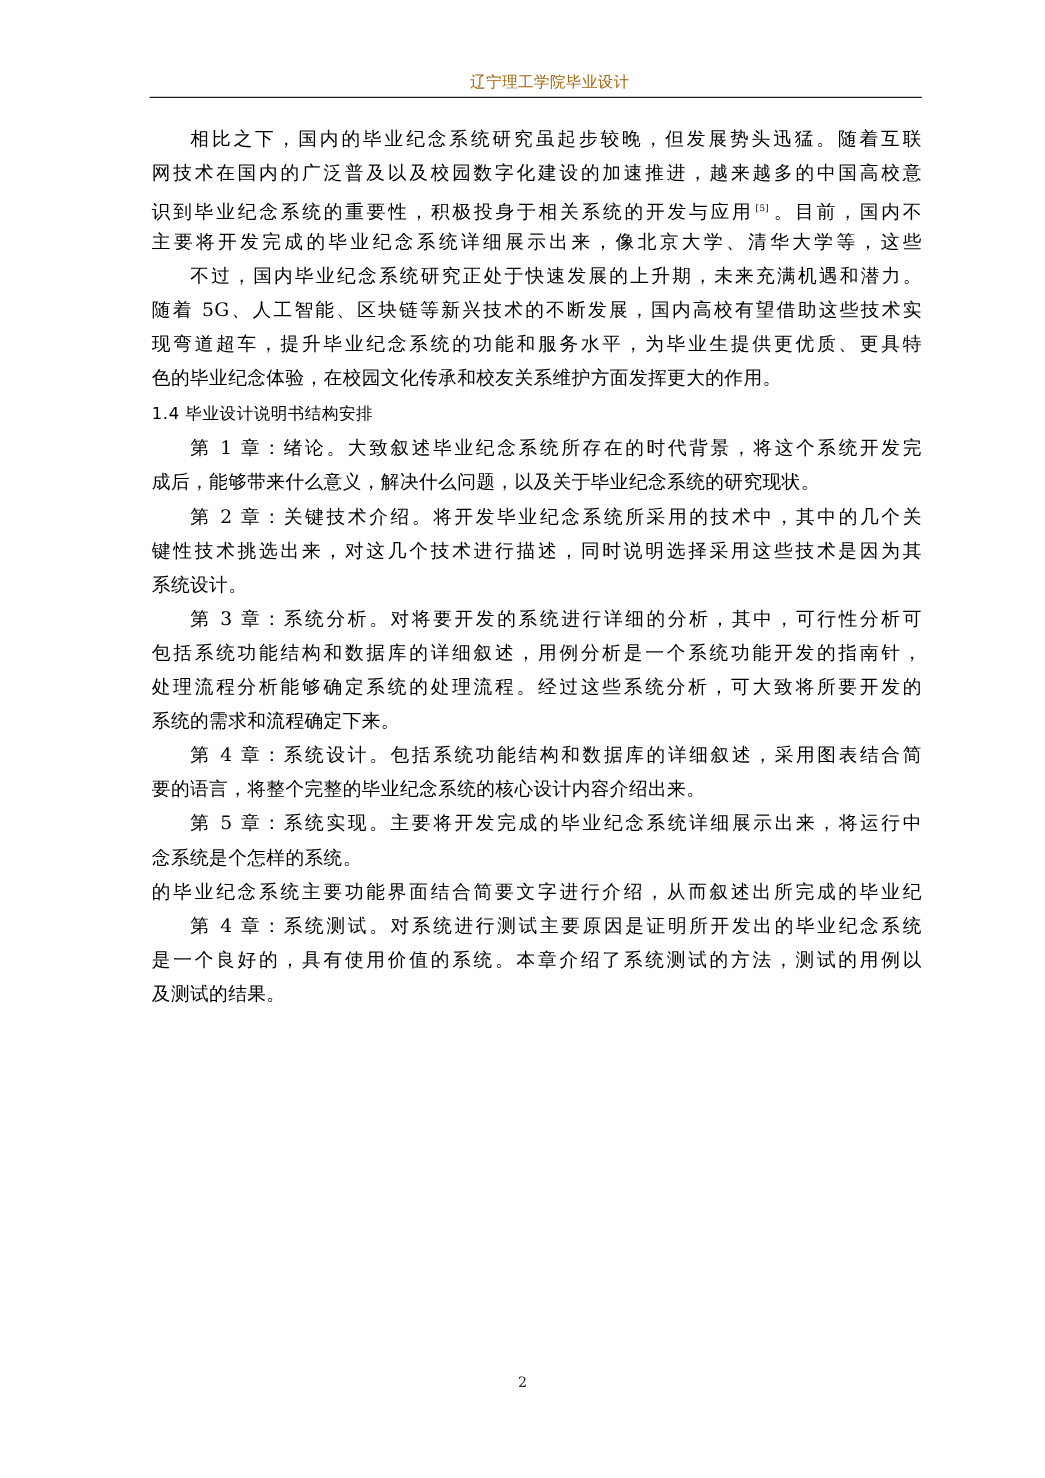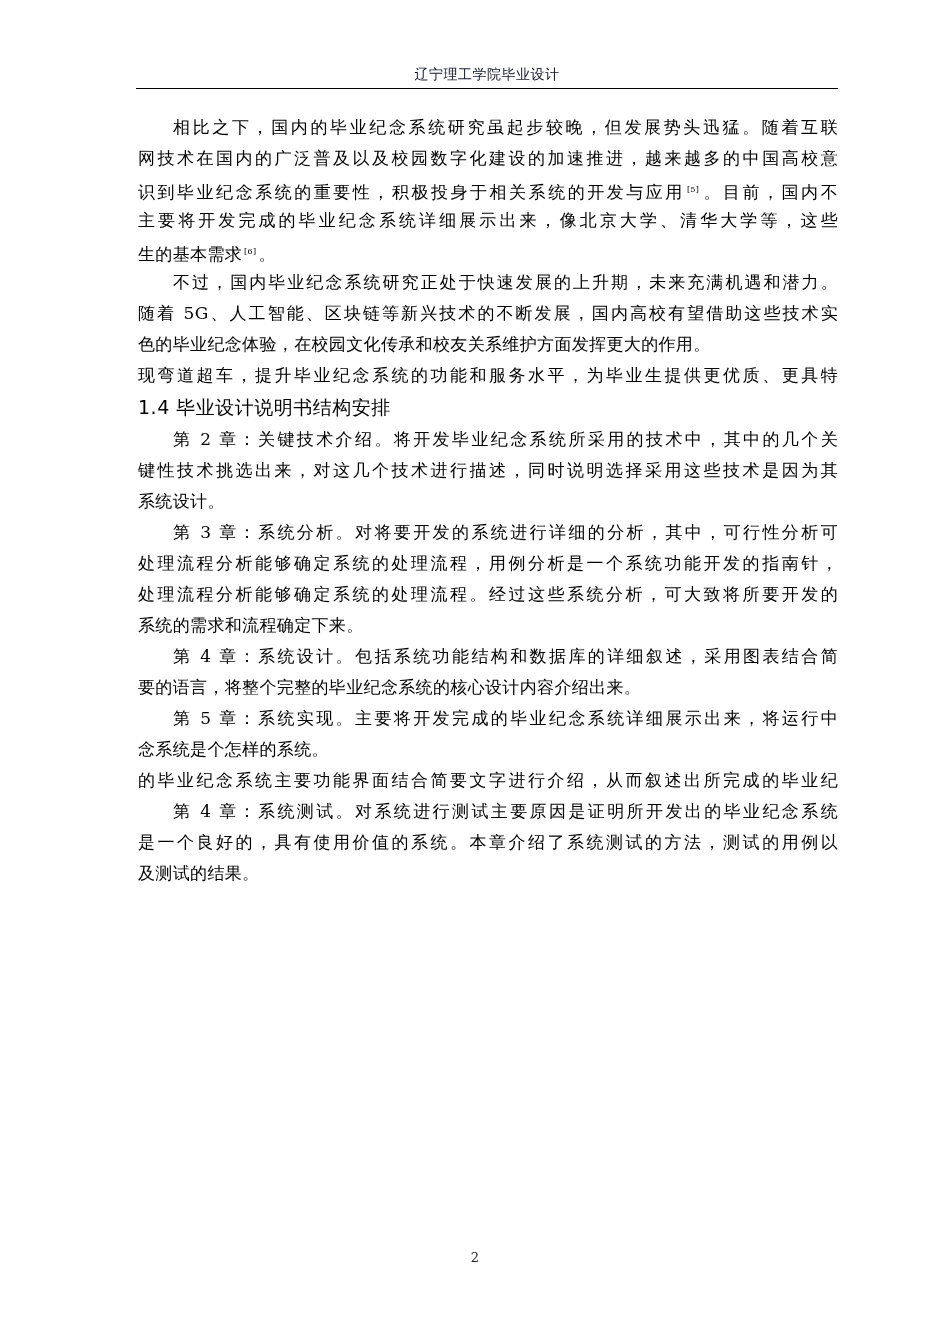--- a/index.html
+++ b/index.html
@@ -1,70 +1,73 @@
 <!DOCTYPE html>
 <html><head>
 <meta charset="utf-8">
 <style>
   html, body { margin:0; padding:0; background:#ffffff; }
   body { width:950px; height:1344px; position:relative; overflow:hidden;
          font-family:"DejaVu Serif","Liberation Serif",serif; color:#000; }
-  .header { position:absolute; left:136px; top:66px; width:702px; text-align:center;
-            font-size:14px; letter-spacing:0.5px; color:#0f172a; }
+  .header { position:absolute; left:149px; top:66px; width:702px; text-align:center;
+            font-size:14px; letter-spacing:0.5px; color:#a16207; }
   .header-rule { position:absolute; left:136px; top:88px; width:702px; height:0;
                  border-top:1.5px solid #000; }
   .body { position:absolute; left:138px; top:112px; width:700px; }
   .line { font-size:17px; line-height:31px; height:31px; white-space:nowrap;
           letter-spacing:0.35px; }
   .line.indent { padding-left:35px; }
   .line.justify { text-align:justify; text-align-last:justify; }
   sup { font-size:8px; vertical-align:6px; margin:0 2px; }
-  .heading { font-family:"DejaVu Sans","Liberation Sans",sans-serif; font-size:19px;
+  .heading { font-family:"DejaVu Sans","Liberation Sans",sans-serif; font-size:15px;
              height:33px; line-height:33px; font-weight:500; letter-spacing:0.5px; }
   .page-number { position:absolute; left:0; width:950px; top:1250px; text-align:center;
                  font-size:13px; color:#222; }
 </style>
 </head>
 <body>
 
 <div class="header">辽宁理工学院毕业设计</div>
 <div class="header-rule"></div>
 
 <div class="body">
 
   <div>
     <div class="line indent justify">相比之下，国内的毕业纪念系统研究虽起步较晚，但发展势头迅猛。随着互联</div>
     <div class="line justify">网技术在国内的广泛普及以及校园数字化建设的加速推进，越来越多的中国高校意</div>
     <div class="line justify"><span>识到毕业纪念系统的重要性，积极投身于相关系统的开发与应用</span><sup>[5]</sup><span>。目前，国内不</span></div>
     <div class="line justify">主要将开发完成的毕业纪念系统详细展示出来，像北京大学、清华大学等，这些</div>
-    <div class="line"><span>生的基本需求</span><sup>[6]</sup><span>。</span></div>
   </div>
 
   <div>
     <div class="line indent justify">不过，国内毕业纪念系统研究正处于快速发展的上升期，未来充满机遇和潜力。</div>
     <div class="line justify">随着 5G、人工智能、区块链等新兴技术的不断发展，国内高校有望借助这些技术实</div>
+    <div class="line justify">现弯道超车，提升毕业纪念系统的功能和服务水平，为毕业生提供更优质、更具特</div>
     <div class="line">色的毕业纪念体验，在校园文化传承和校友关系维护方面发挥更大的作用。</div>
-    <div class="line justify">现弯道超车，提升毕业纪念系统的功能和服务水平，为毕业生提供更优质、更具特</div>
   </div>
 
   <div class="heading">
     <span>1.4</span>
     <span>毕业设计说明书结构安排</span>
   </div>
 
+  <div>
+    <div class="line indent justify">第 1 章：绪论。大致叙述毕业纪念系统所存在的时代背景，将这个系统开发完</div>
+    <div class="line">成后，能够带来什么意义，解决什么问题，以及关于毕业纪念系统的研究现状。</div>
+  </div>
 
   <div>
     <div class="line indent justify">第 2 章：关键技术介绍。将开发毕业纪念系统所采用的技术中，其中的几个关</div>
     <div class="line justify">键性技术挑选出来，对这几个技术进行描述，同时说明选择采用这些技术是因为其</div>
     <div class="line">系统设计。</div>
   </div>
 
   <div>
     <div class="line indent justify">第 3 章：系统分析。对将要开发的系统进行详细的分析，其中，可行性分析可</div>
-    <div class="line justify">处理流程分析能够确定系统的处理流程，用例分析是一个系统功能开发的指南针，</div>
+    <div class="line justify">包括系统功能结构和数据库的详细叙述，用例分析是一个系统功能开发的指南针，</div>
     <div class="line justify">处理流程分析能够确定系统的处理流程。经过这些系统分析，可大致将所要开发的</div>
     <div class="line">系统的需求和流程确定下来。</div>
   </div>
 
   <div>
     <div class="line indent justify">第 4 章：系统设计。包括系统功能结构和数据库的详细叙述，采用图表结合简</div>
     <div class="line">要的语言，将整个完整的毕业纪念系统的核心设计内容介绍出来。</div>
   </div>
 
   <div>

